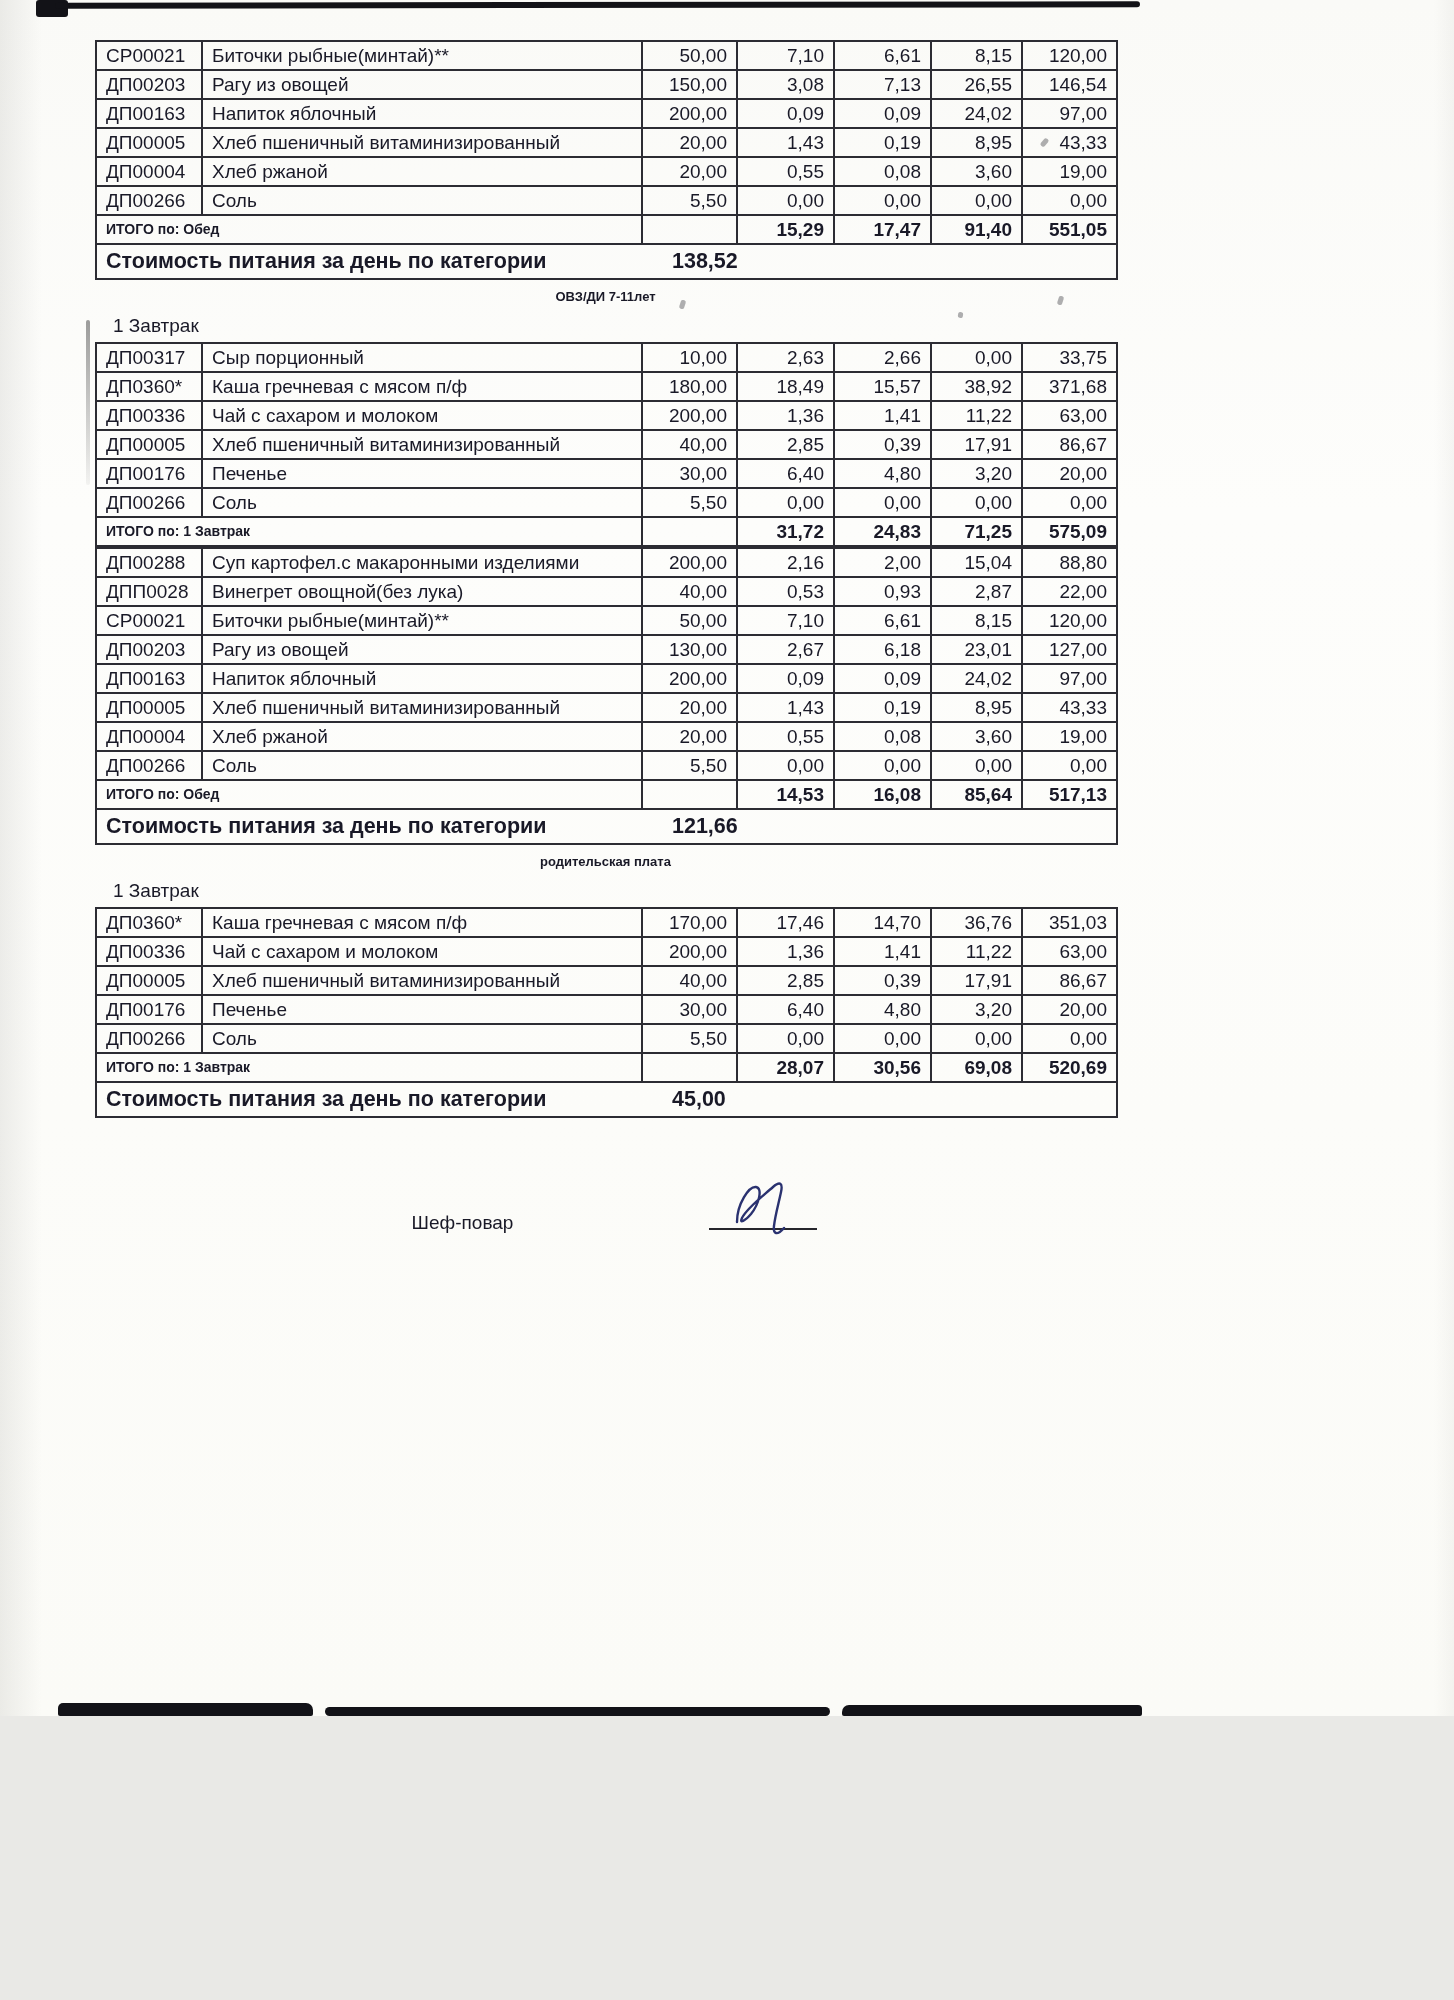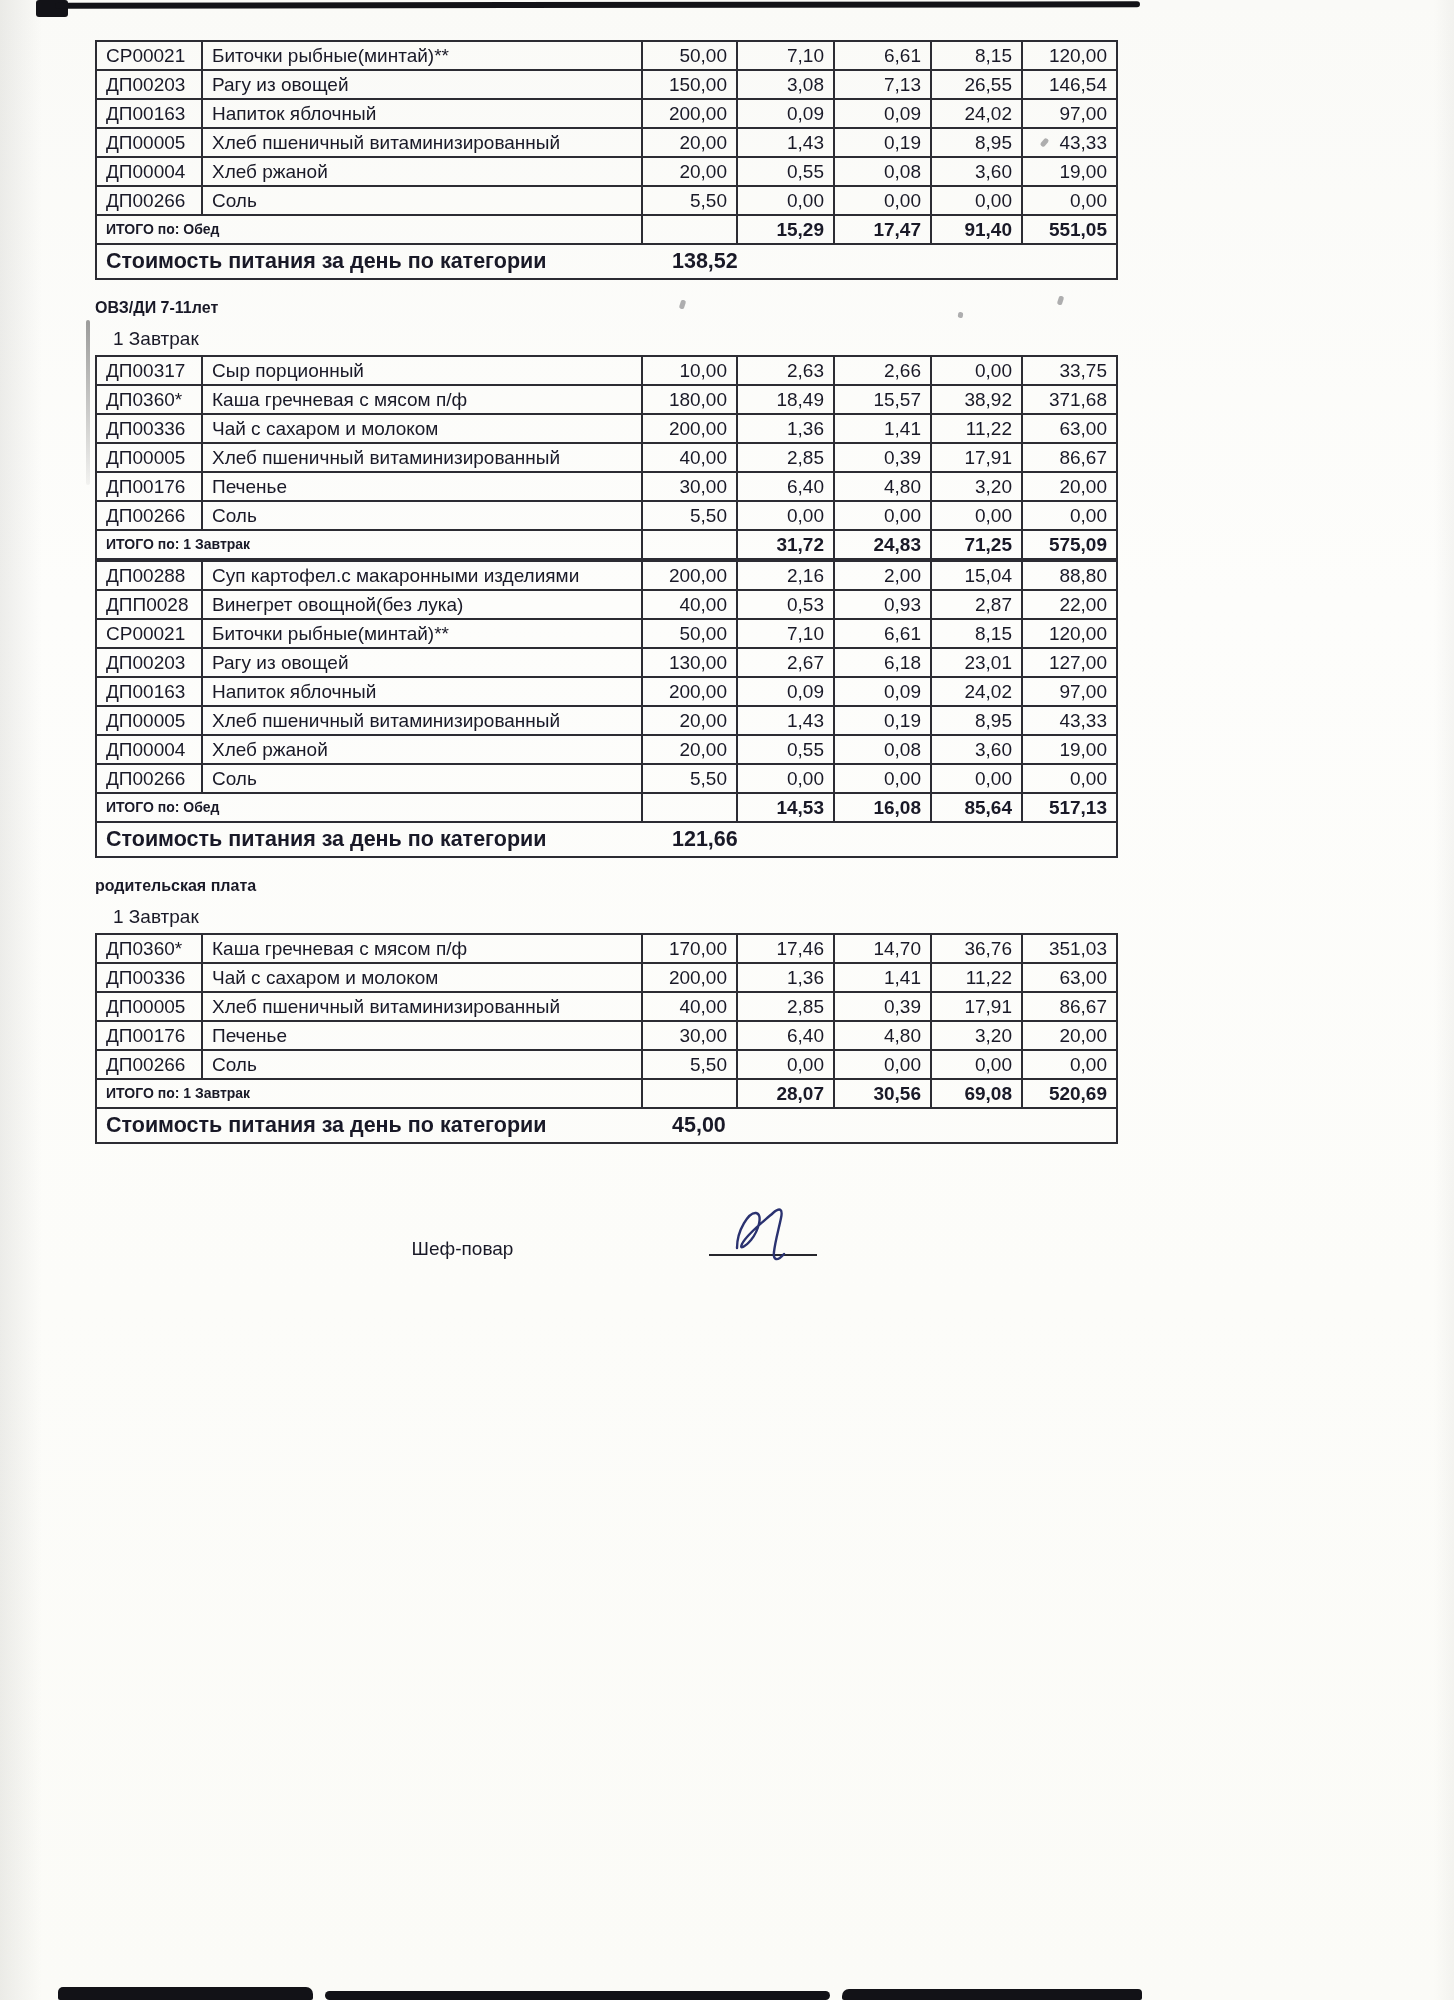--- a/index.html
+++ b/index.html
@@ -1,19 +1,19 @@
 <!DOCTYPE html>
 <html><head>
 <meta charset="utf-8">
 <style>
   * { margin:0; padding:0; box-sizing:border-box; }
   html,body { background:#e9e9e6; }
   .page {
     position:relative;
-    width:1454px; height:2000px;
+    width:1454px; height:1716px;
     margin:0 auto;
     background:linear-gradient(180deg,#fafaf7 0%,#fdfdfb 30%,#fbfbf7 100%);
     font-family:"Liberation Sans","DejaVu Sans",sans-serif;
     color:#191927;
     overflow:hidden;
   }
   .page::before{
     content:''; position:absolute; inset:0; pointer-events:none;
     background:linear-gradient(90deg,rgba(150,150,145,.16),rgba(255,255,255,0) 42px),
                linear-gradient(270deg,rgba(170,170,165,.10),rgba(255,255,255,0) 20px);
@@ -34,22 +34,22 @@
   td.num  { text-align:right; padding-right:10px; }
 
   tr.total-row td { font-weight:bold; }
   tr.total-row .total-label { font-size:14px; }
 
   tr.cost-row td { font-weight:bold; font-size:21.5px; height:35px; }
   tr.cost-row td:first-child { border-right:0; }
   tr.cost-row td.cost-value { border-left:0; text-align:left; padding-left:30px; }
 
   .section-title {
-    text-align:left; font-weight:bold; font-size:16px;
-    margin:19px 0 0 0;
+    text-align:center; font-weight:bold; font-size:13px;
+    margin:9px 0 0 0;
   }
   .meal-label { font-weight:normal; font-size:19px; margin:11px 0 5px 18px; }
 
   .sig-row { display:flex; align-items:flex-end; margin-top:56px; margin-left:20px; height:60px;justify-content:center; }
   .sig-label { font-size:19px; }
   .sig-block { position:relative; margin-left:196px; width:110px; height:58px; }
   .sig-line { position:absolute; left:0; bottom:4px; width:108px; border-bottom:2px solid #26262c; }
   .sig-ink { position:absolute; left:14px; bottom:-6px; }
 
   

